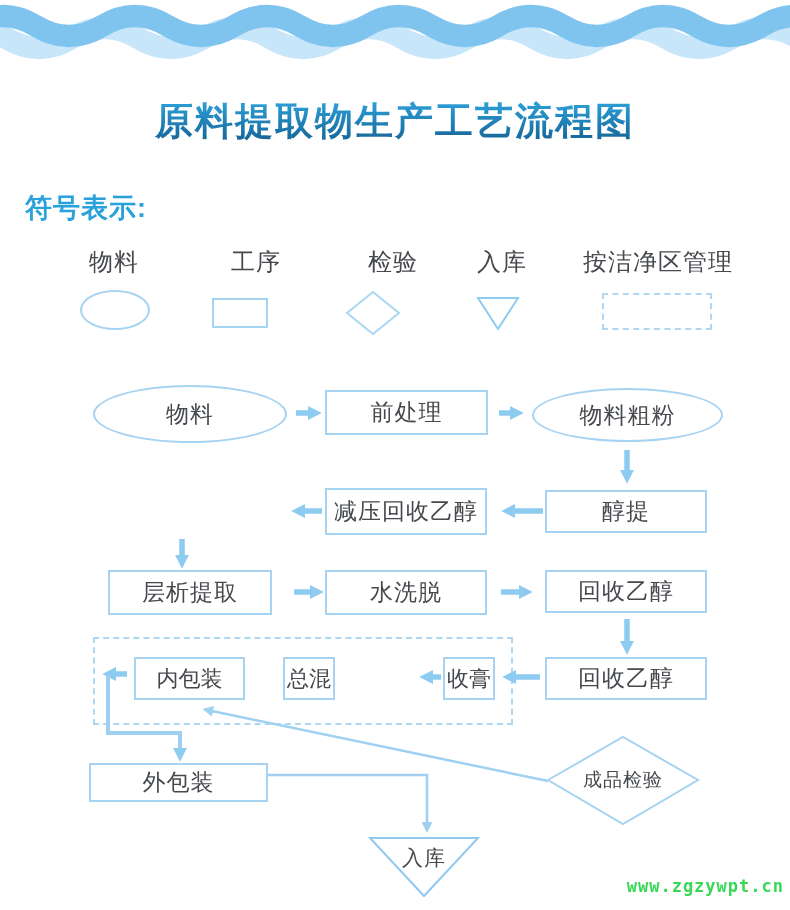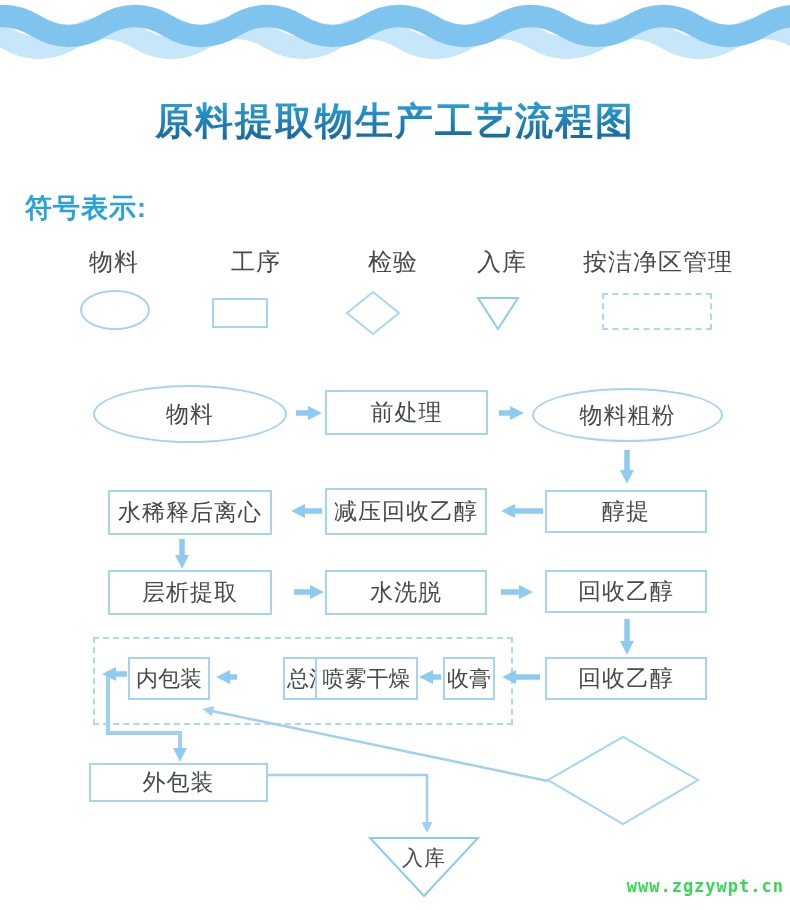--- a/index.html
+++ b/index.html
@@ -115,32 +115,31 @@
     <line x1="548" y1="781" x2="212" y2="711" stroke="#9fd0f2" stroke-width="2.5" marker-end="url(#mSmall)"></line>
 
     <polygon points="548,780 623,737 698,780 623,824" fill="#ffffff" stroke="#a6d3f2" stroke-width="2"></polygon>
     <polygon points="370,838 478,838 424,896" fill="#ffffff" stroke="#8fc9f0" stroke-width="2"></polygon>
   </svg>
 
   <div class="node ellipse" style="left:93px;top:385px;width:194px;height:58px;">物料</div>
   <div class="node" style="left:325px;top:390px;width:163px;height:45px;">前处理</div>
   <div class="node ellipse" style="left:532px;top:388px;width:191px;height:54px;font-family:Liberation Mono, monospace;">物料粗粉</div>
 
-  <div class="node" style="left:108px;top:490px;width:164px;height:45px;">水稀释后离心</div>
   <div class="node" style="left:325px;top:488px;width:162px;height:47px;">减压回收乙醇</div>
   <div class="node" style="left:108px;top:570px;width:164px;height:45px;">层析提取</div>
 
   <div class="node" style="left:545px;top:490px;width:162px;height:43px;">醇提</div>
   <div class="node" style="left:325px;top:570px;width:162px;height:45px;">水洗脱</div>
   <div class="node" style="left:545px;top:570px;width:162px;height:43px;">回收乙醇</div>
 
-  <div class="node small" style="left:128px;top:657px;width:82px;height:43px;">内包装</div>
+  <div class="node small" style="left:134px;top:657px;width:111px;height:43px;">内包装</div>
   <div class="node small" style="left:239px;top:657px;width:52px;height:43px;margin-left:44px;">总混</div>
-  <div class="node small" style="left:315px;top:657px;width:103px;height:43px;">喷雾干燥</div>
   <div class="node small" style="left:443px;top:657px;width:52px;height:43px;">收膏</div>
   <div class="node" style="left:89px;top:763px;width:179px;height:39px;">外包装</div>
 
   <div class="node" style="left:545px;top:657px;width:162px;height:43px;">回收乙醇</div>
 
+  <div class="shape-text" style="left:563px;top:768px;width:120px;height:24px;font-size:19px;letter-spacing:1px;">成品检验</div>
   <div class="shape-text" style="left:394px;top:844px;width:60px;height:28px;font-size:21px;letter-spacing:1px;">入库</div>
 
   <div class="watermark">www.zgzywpt.cn</div>
 </div>
 
 </body></html>

